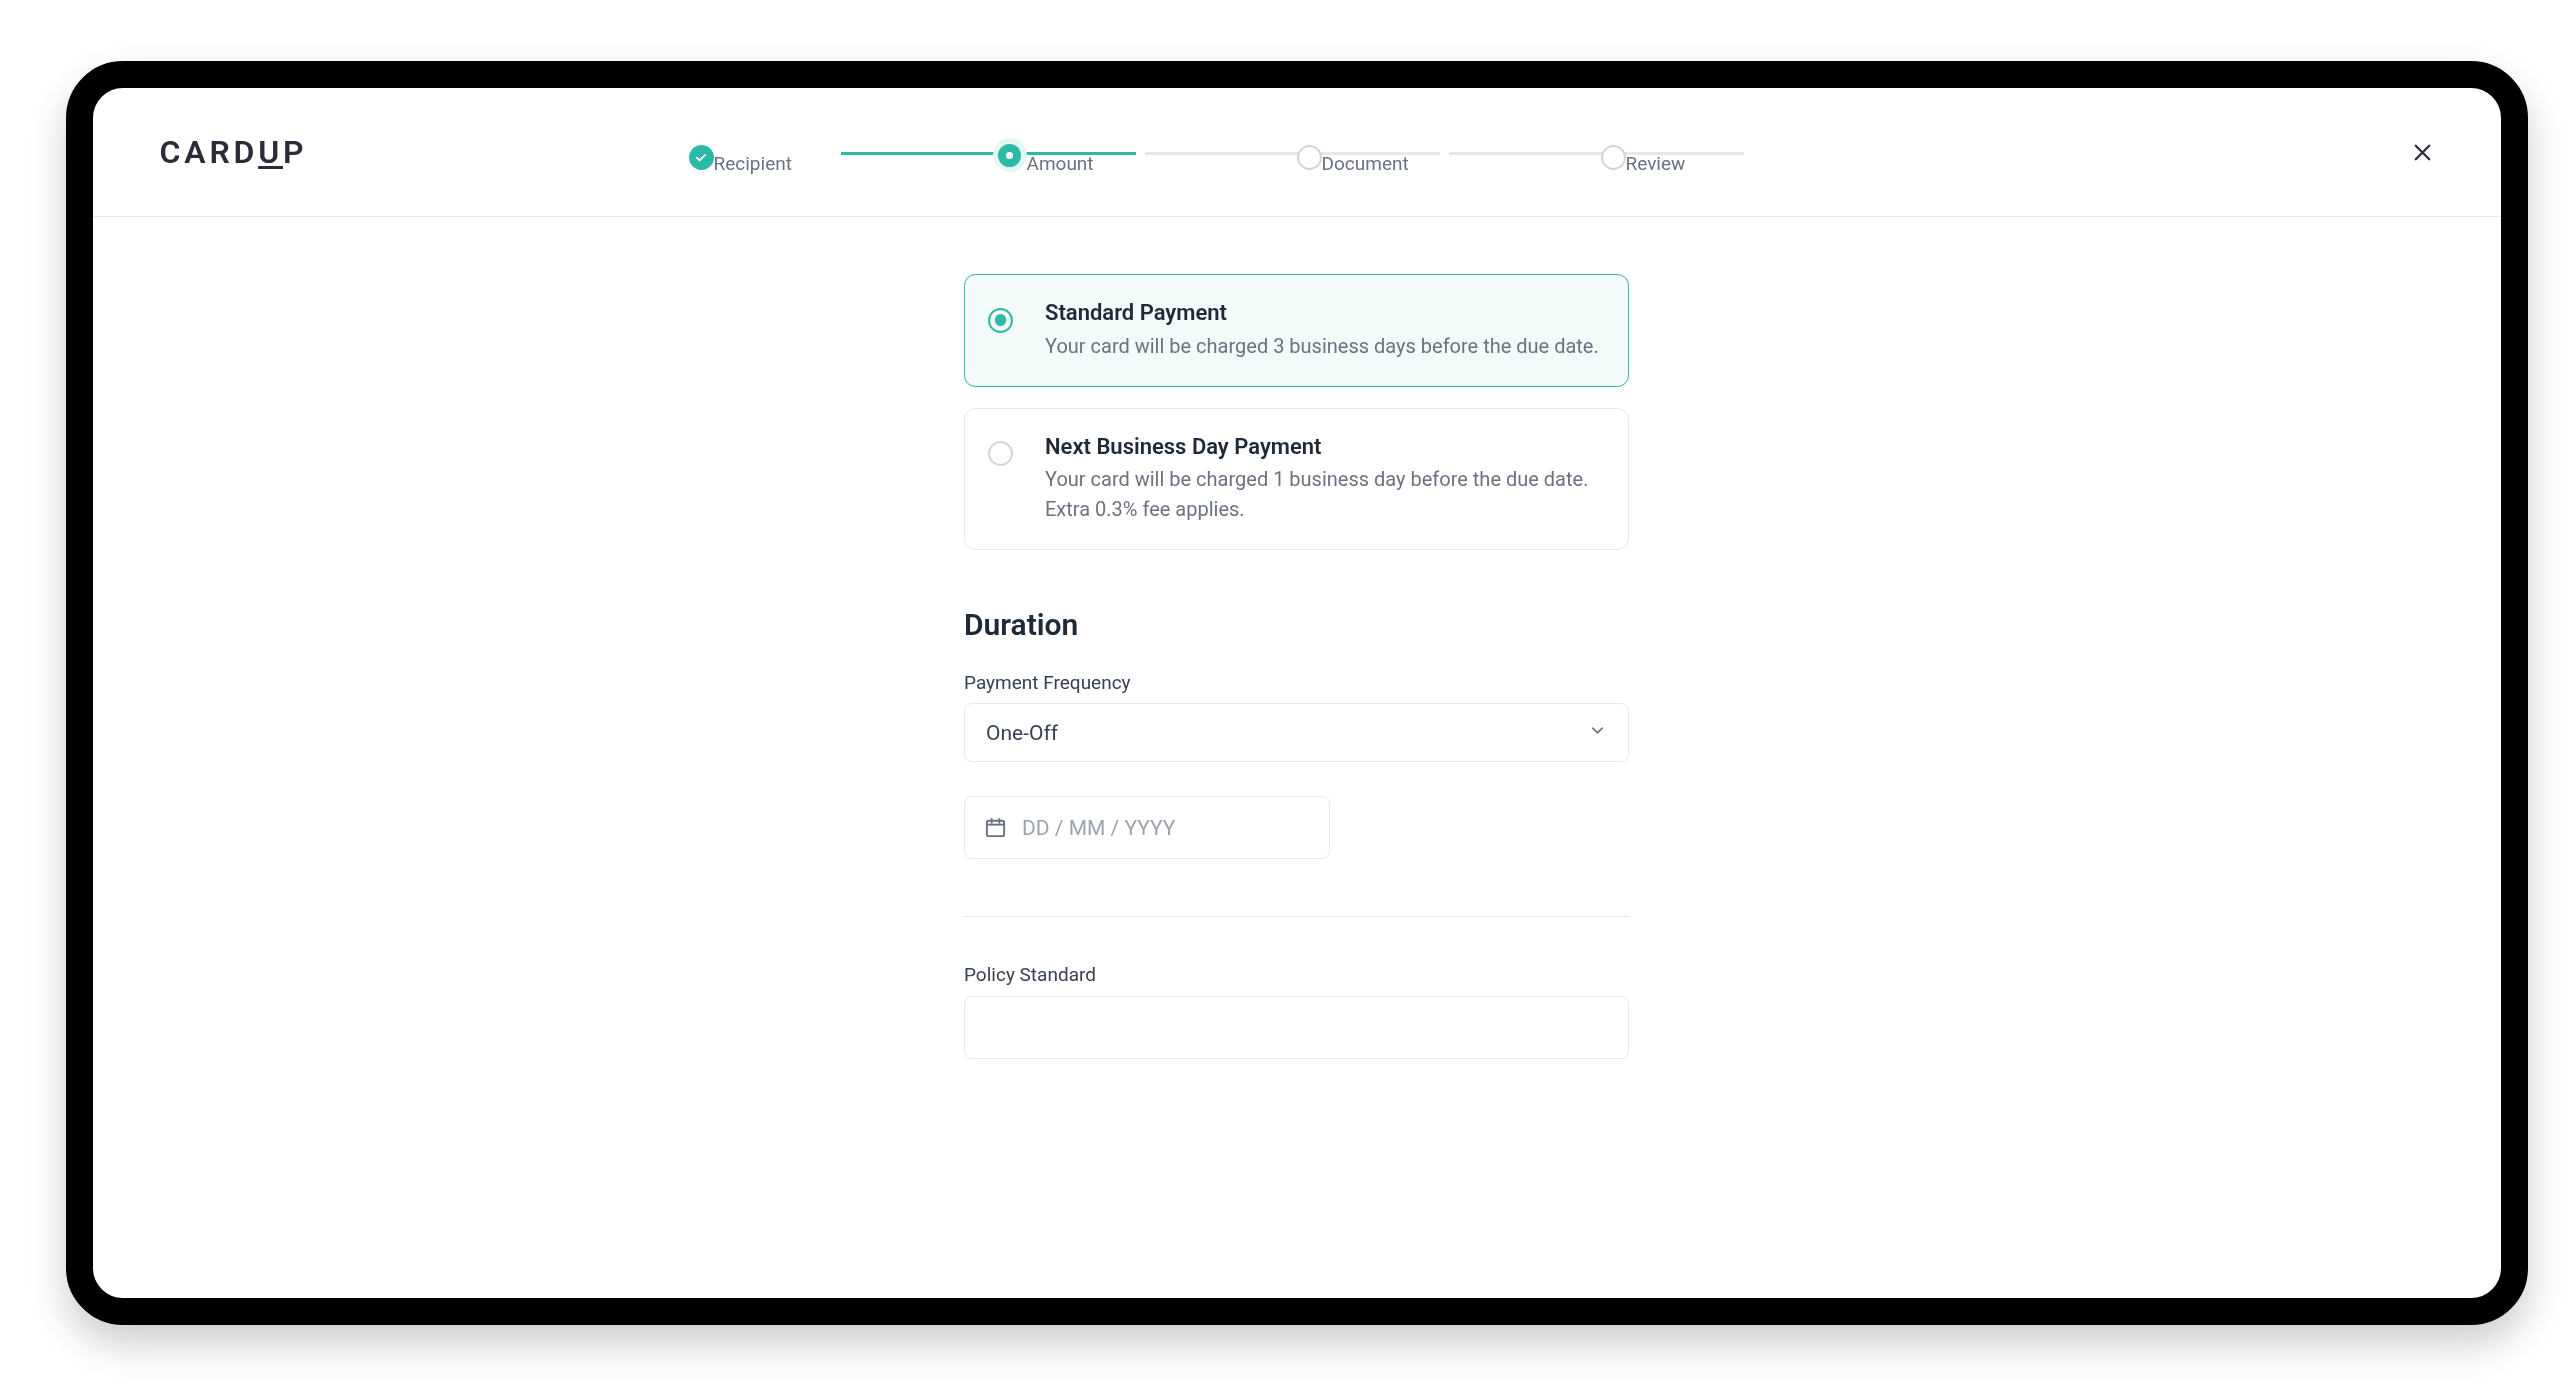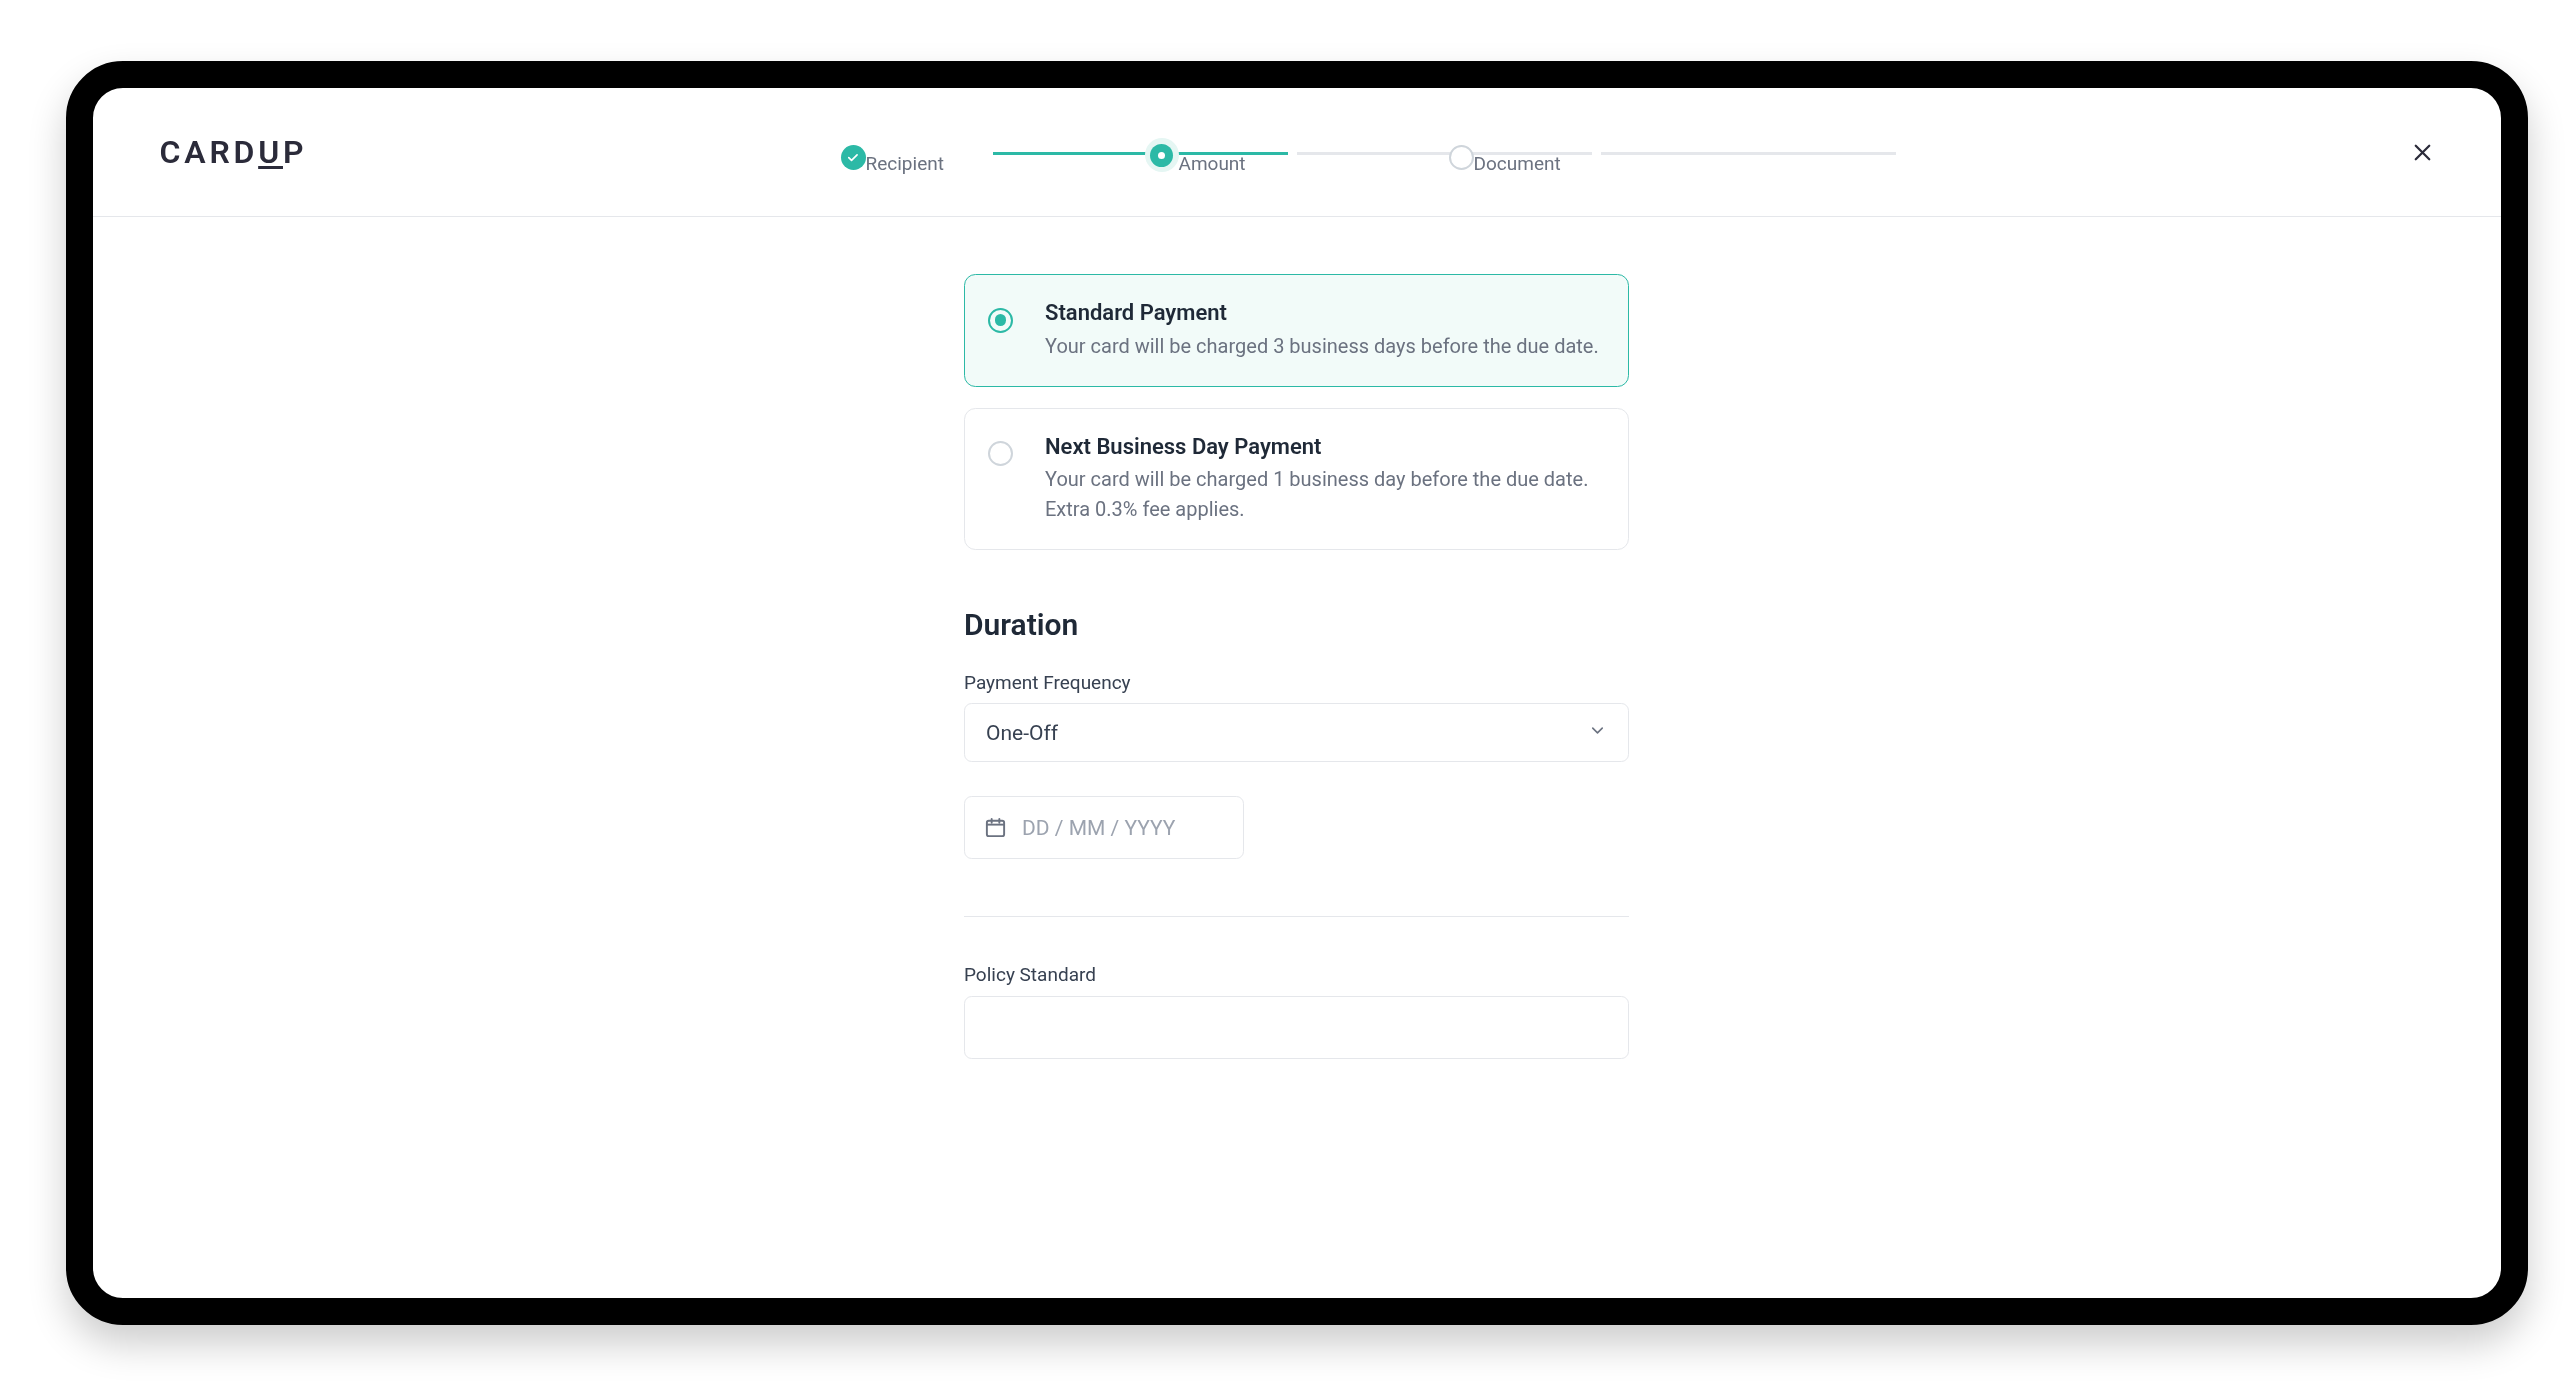--- a/index.html
+++ b/index.html
@@ -235,21 +235,21 @@
     font-size: 21px;
     color: #374151;
     cursor: pointer;
     margin-bottom: 34px;
   }
   .select .chev { color: #6b7280; }
   .date-input {
     border: 1.9px solid #e5e7eb;
     border-radius: 7.6px;
     height: 63px;
-    width: 280px;
+    width: 366px;
     display: flex;
     align-items: center;
     gap: 15px;
     padding: 0 19px;
     font-size: 21px;
     color: #9ca3af;
     cursor: pointer;
   }
   .cal-icon { color: #6b7280; width: 23px; height: 23px; }
 
@@ -302,20 +302,24 @@
                 <div class="dot"></div>
               </div>
             <div class="lbl">Amount</div>
           </div>
 
           <div class="step">
             <div class="dot"></div>
             <div class="lbl">Document</div>
           </div>
 
+          <div class="step">
+            <div class="dot"></div>
+            <div class="lbl">Review</div>
+          </div>
         </div>
 
         <div class="close-btn">
           <svg viewBox="0 0 24 24">
               <path fill="none" stroke="currentColor" stroke-width="2" stroke-linecap="round" d="M6 6l12 12M18 6L6 18"></path>
             </svg>
         </div>
       </div>
 
       <div class="content">

